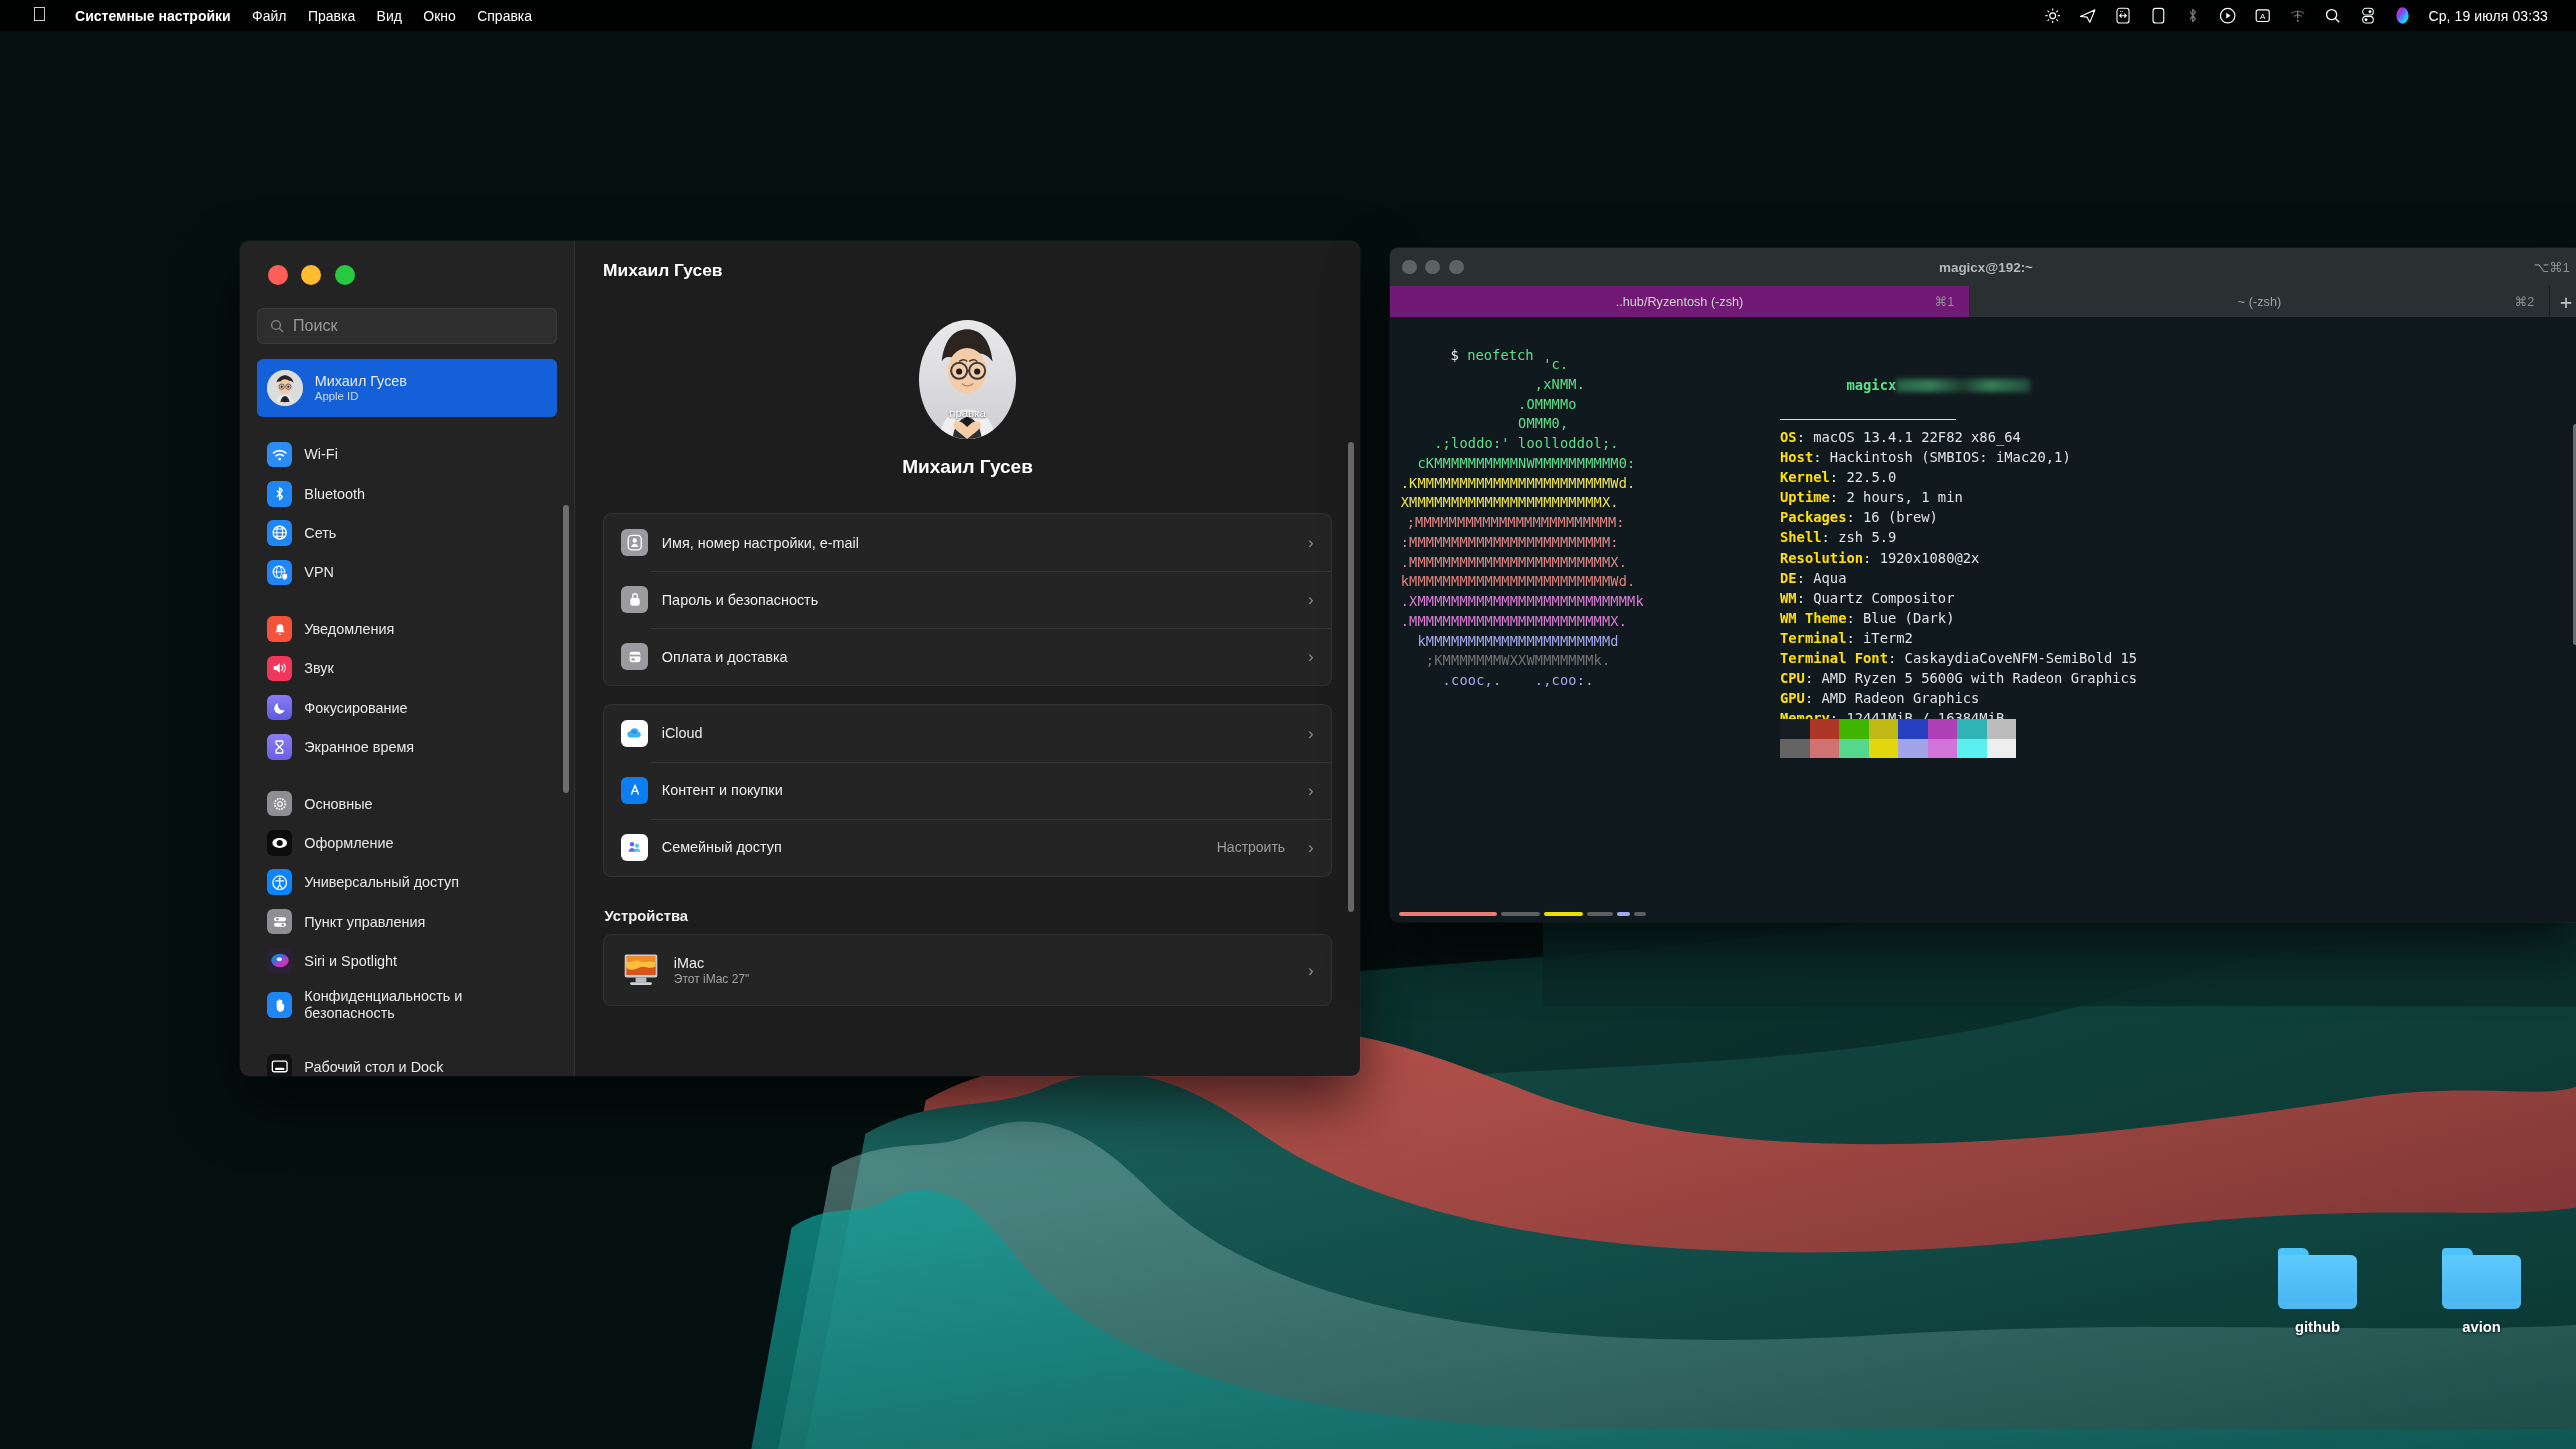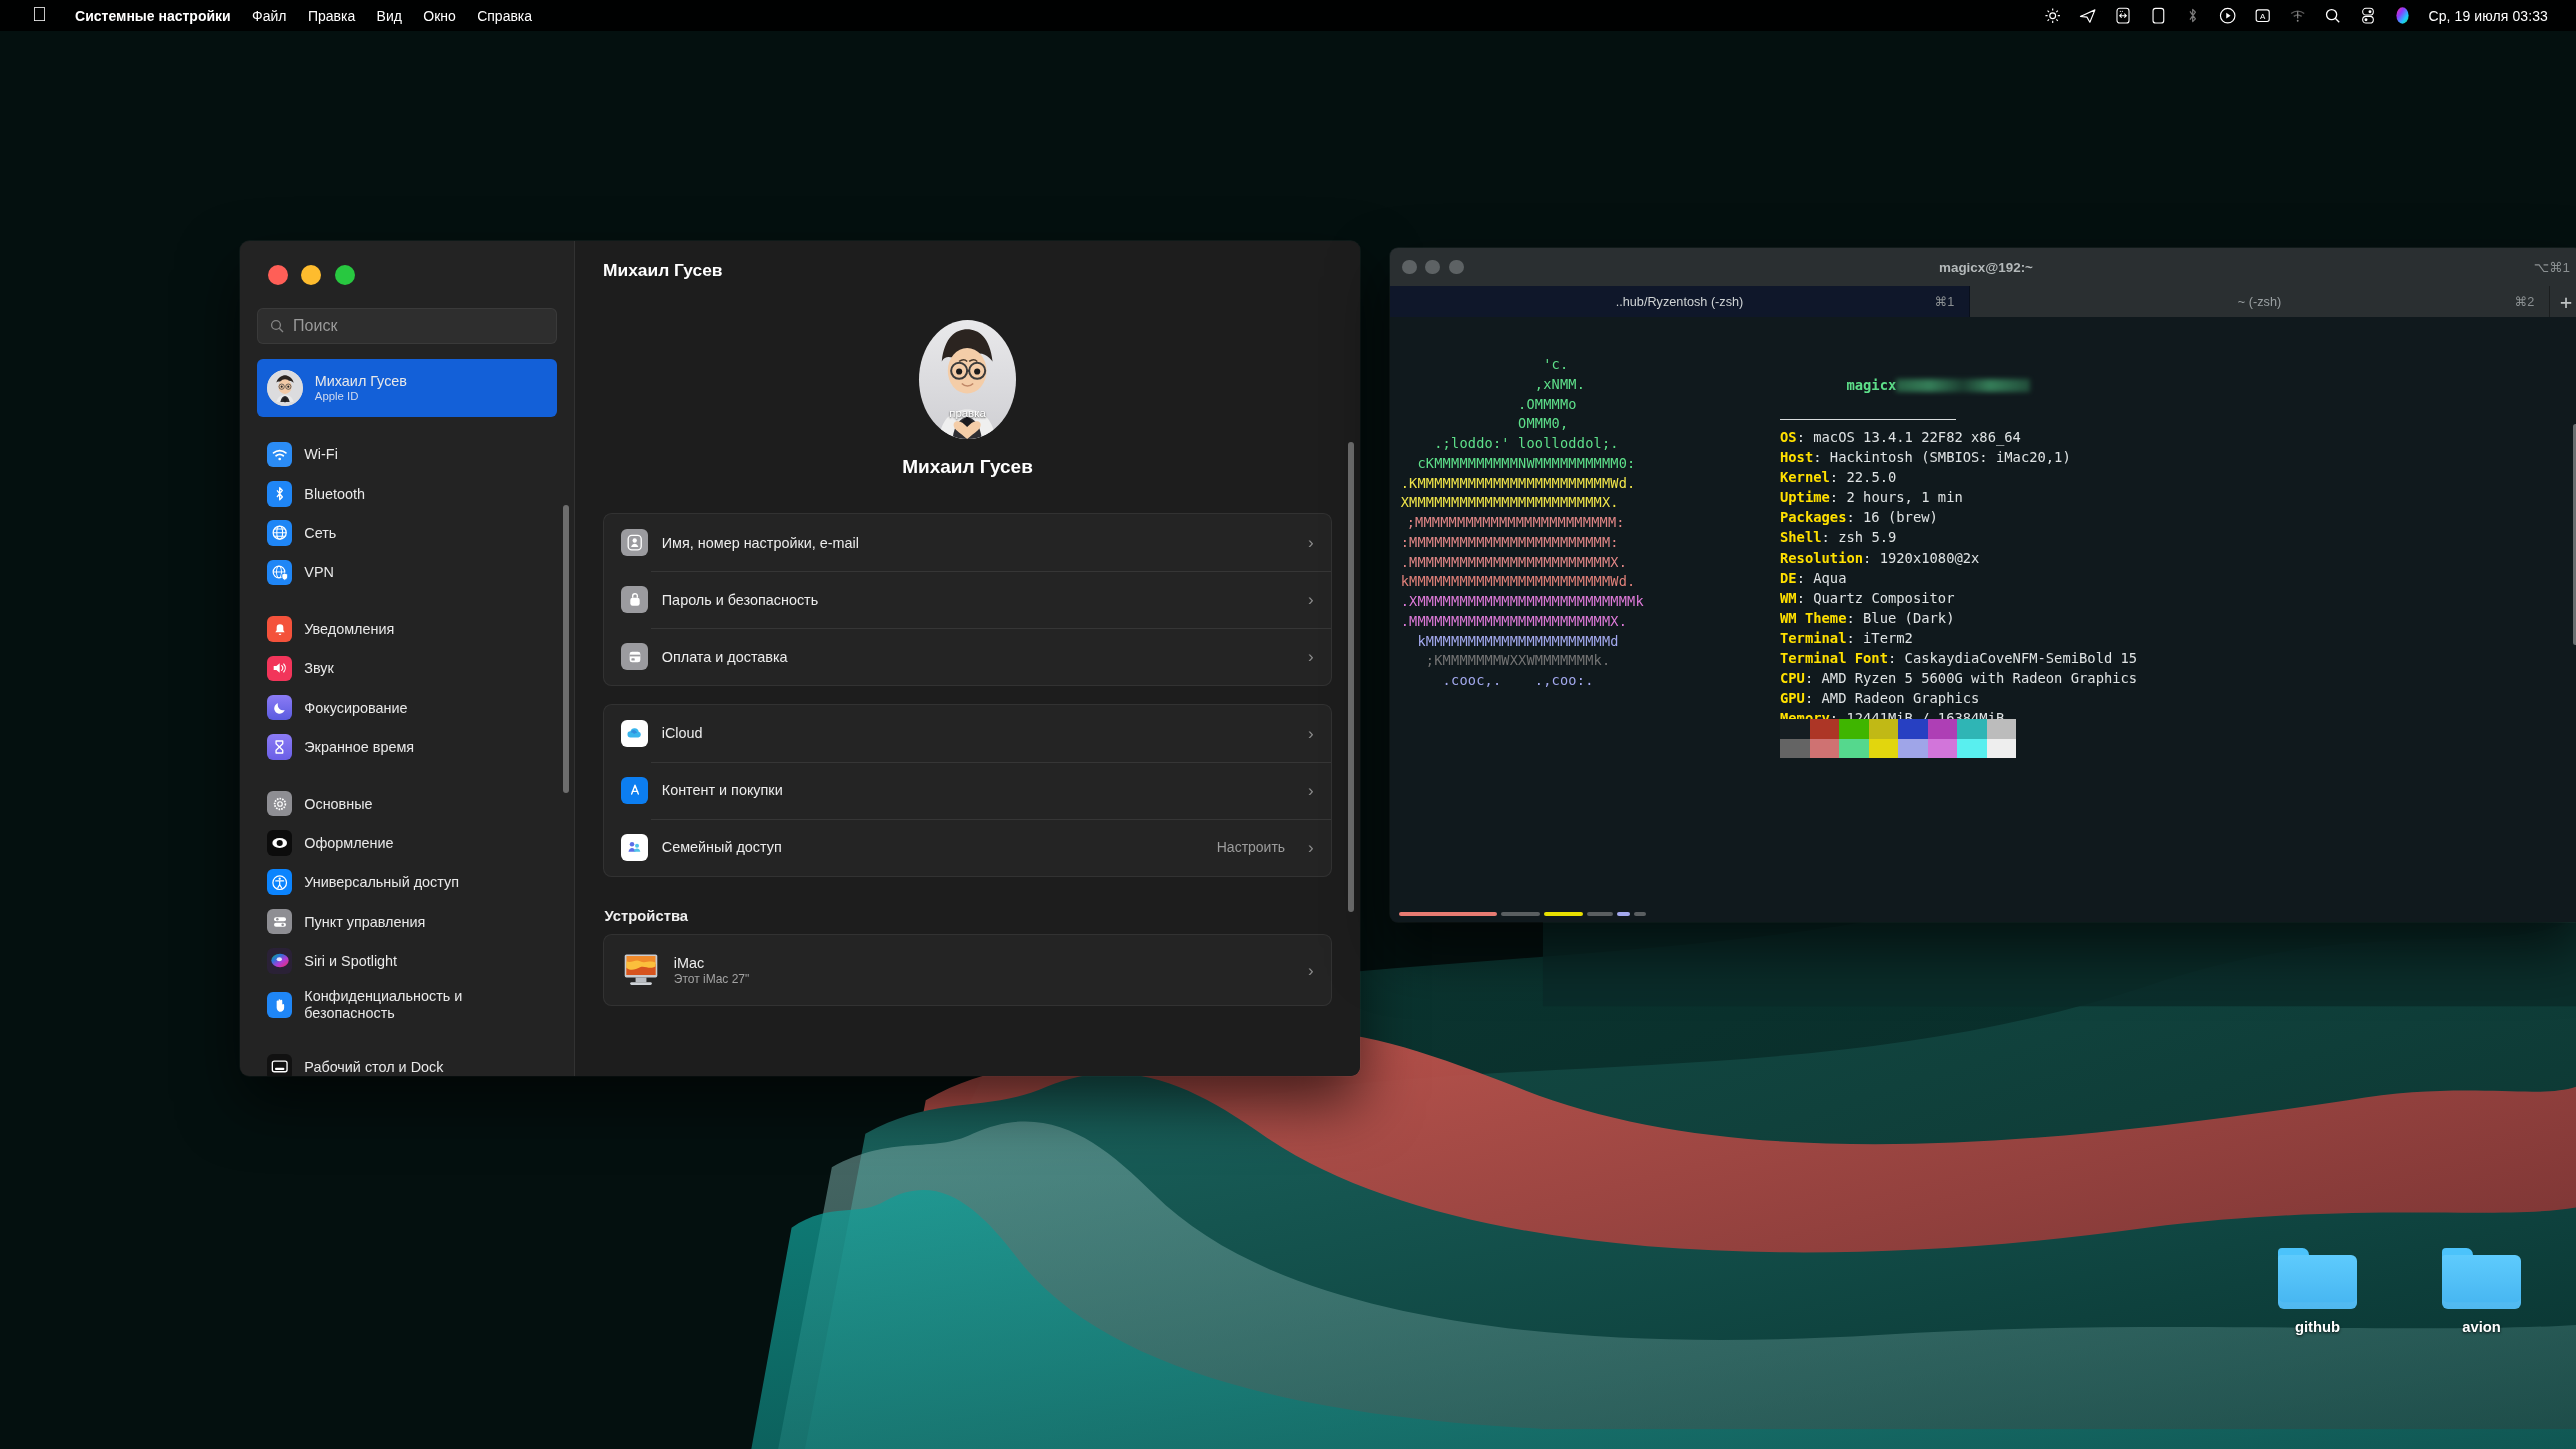--- a/index.html
+++ b/index.html
@@ -158,21 +158,21 @@
     margin-left:auto; color:#8b9092; font-size:13.4px; z-index:2;
     font-family:"Liberation Sans",sans-serif;
   }
   #term-tabs{ height:31px; display:flex; background:#2a2f31; }
   .ttab{
     flex:1; display:flex; align-items:center; justify-content:center;
     position:relative; font-size:12.7px; color:#9aa0a2;
     font-family:"Liberation Sans",sans-serif;
     border-right:0.7px solid rgba(0,0,0,.35);
   }
-  .ttab.active{ background:#0f172a; color:#cfd3d4; }
+  .ttab.active{ background:#701a75; color:#cfd3d4; }
   .ttab .tkey{ position:absolute; right:14.8px; color:#8b9092; font-size:12.7px;}
   #tab-plus{ width:32px; display:flex; align-items:center; justify-content:center;
     color:#c0c4c5; font-size:20px; background:#2a2f31;}
   #term-body{
     position:relative; height:calc(100% - 68px);
     background:#10191d; padding:8px 10.7px 0 10.7px; overflow:hidden;
   }
   .tline{ font-size:13.8px; line-height:1.46; white-space:pre; }
   #ascii{ position:absolute; left:10.7px; top:38px; }
   #ascii .tline{ font-size:13.6px; line-height:1.455; letter-spacing:0.2px;}
@@ -715,20 +715,23 @@
       <span class="tkey">⌘1</span>
     </div>
     <div class="ttab">
       <span>~ (-zsh)</span>
       <span class="tkey">⌘2</span>
     </div>
     <div id="tab-plus">+</div>
   </div>
 
   <div id="term-body">
+    <div class="tline">
+      <span class="p-dollar">$</span><span> </span><span class="p-cmd">neofetch</span>
+    </div>
 
     <div id="ascii">
         <div class="tline" style="color: rgb(94, 224, 138);">                 'c.</div>
         <div class="tline" style="color: rgb(94, 224, 138);">                ,xNMM.</div>
         <div class="tline" style="color: rgb(94, 224, 138);">              .OMMMMo</div>
         <div class="tline" style="color: rgb(94, 224, 138);">              OMMM0,</div>
         <div class="tline" style="color: rgb(94, 224, 138);">    .;loddo:' loolloddol;.</div>
         <div class="tline" style="color: rgb(94, 224, 138);">  cKMMMMMMMMMMNWMMMMMMMMMM0:</div>
         <div class="tline" style="color: rgb(240, 229, 74);">.KMMMMMMMMMMMMMMMMMMMMMMMWd.</div>
         <div class="tline" style="color: rgb(240, 229, 74);">XMMMMMMMMMMMMMMMMMMMMMMMX.</div>

